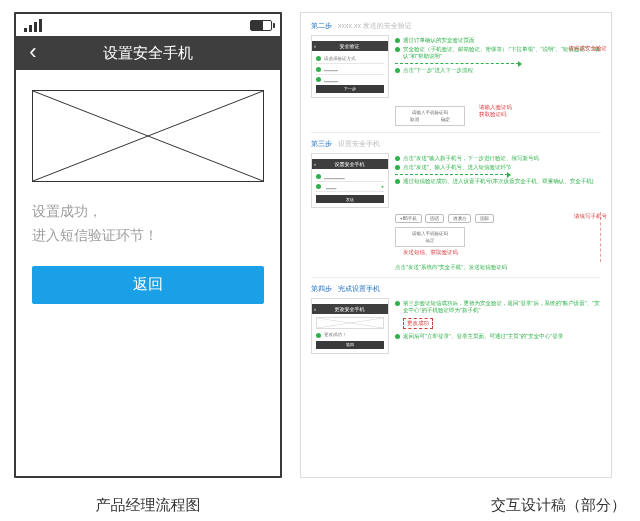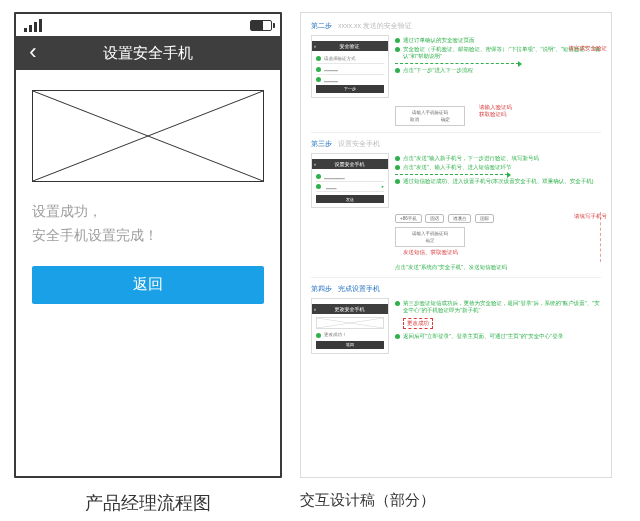--- a/index.html
+++ b/index.html
@@ -210,22 +210,22 @@
     }
     
     .captions {
       display:flex;
       width:100%;
       padding: 0 14px;
       position:absolute;
       bottom: 6px;
       left:0;
     }
-    .cap-left { width: 268px; text-align:center; font-size:18px; color:#333; }
-    .cap-right { flex:1; margin-left:18px; text-align:left; font-size:15px; color:#333; }
+    .cap-left { width: 268px; text-align:center; font-size:15px; color:#333; }
+    .cap-right { flex:1; margin-left:18px; text-align:right; font-size:15px; color:#333; }
   </style>
 </head>
 <body>
 
 <div class="canvas">
 
   <div class="phone">
     <div class="statusbar">
       <div class="signal">
         <span></span>
@@ -243,21 +243,21 @@
     </div>
     <div class="phone-body">
       <div class="placeholder">
         <svg viewBox="0 0 100 100" preserveAspectRatio="none">
           <line x1="0" y1="0" x2="100" y2="100" stroke="#333" stroke-width="0.8"></line>
           <line x1="100" y1="0" x2="0" y2="100" stroke="#333" stroke-width="0.8"></line>
         </svg>
       </div>
       <div class="success-text">
         <div>设置成功，</div>
-        <div>安全手机设置完成！</div>
+        <div>进入短信验证环节！</div>
       </div>
       <button class="primary-btn">
         <span>返回</span>
       </button>
     </div>
   </div>
 
   <div class="spec" style="position:relative">
 
     <div class="spec-heading">

